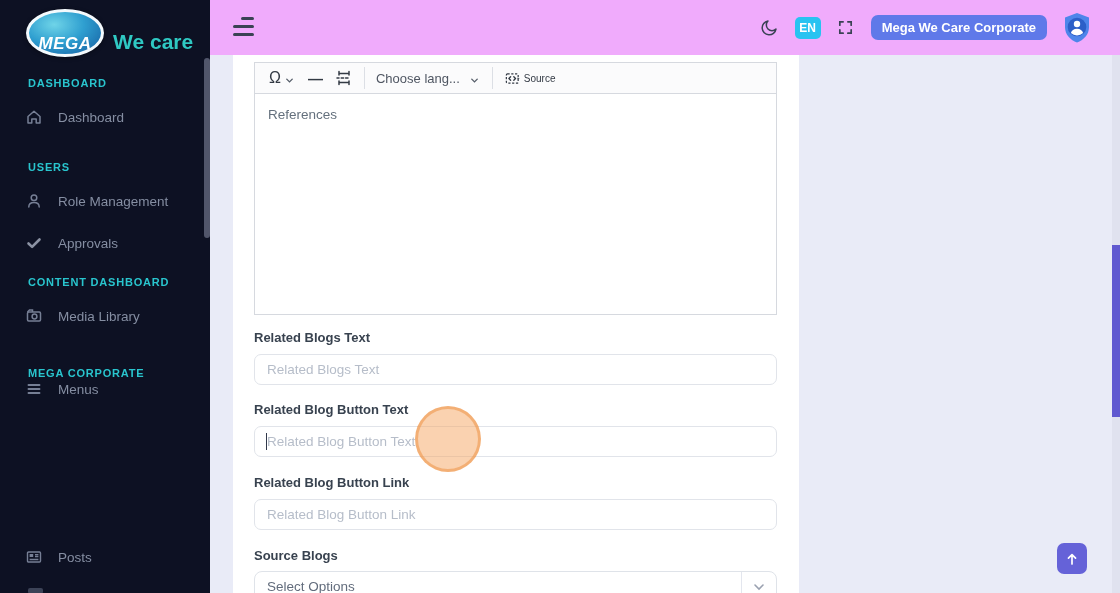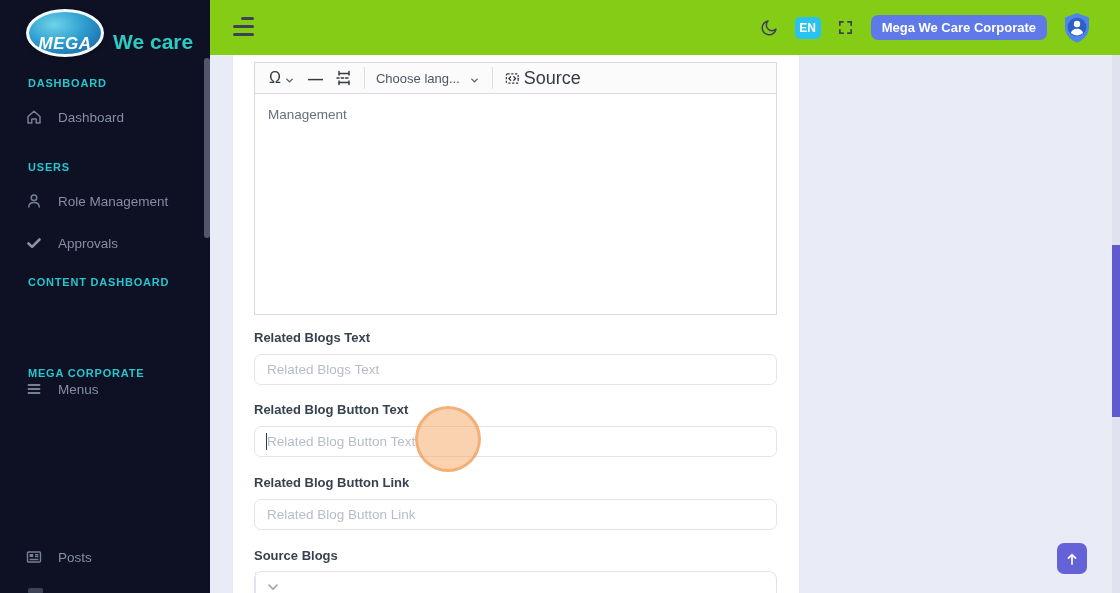--- a/index.html
+++ b/index.html
@@ -13,21 +13,21 @@
   .logo-tagline { color:#2fc9c3; font-size:21px; font-weight:bold;margin-top:18px; }
   .sb-scroll-thumb { position:absolute; left:204px; top:58px; width:6px; height:180px; background:#51566b; border-radius:3px; z-index:6; }
   .sb-section-label { position:absolute; left:28px; color:#29c5ce; font-size:11px; font-weight:bold; letter-spacing:.8px; }
   .sb-item { position:absolute; left:0; width:210px; height:26px; display:flex; align-items:center; padding-left:25px; cursor:pointer; }
   .sb-item .ic { width:18px; height:18px; color:#767f95; flex:0 0 18px; display:flex; align-items:center; justify-content:center; }
   .sb-item .lbl { color:#858ea2; font-size:13.5px; margin-left:15px; flex:1; }
   .sb-item .chev { width:14px; height:14px; color:#6e7589; margin-right:22px; }
   .sb-partial { position:absolute; left:28px; top:588px; width:15px; height:6px; border-radius:2px; background:#3c4357; }
 
   
-  #topbar { position:absolute; left:210px; top:0; width:910px; height:55px; background:#84cc16; z-index:4; }
+  #topbar { position:absolute; left:210px; top:0; width:910px; height:55px; background:#f0abfc; z-index:4; }
   .hamburger { position:absolute; left:23px; top:17px; width:21px; height:20px; cursor:pointer; }
   .hamburger i { display:block; height:3px; border-radius:2px; background:#3a4254; margin-bottom:5px; }
   .hamburger i.short { width:13px; margin-left:8px; }
   .hamburger i.full { width:21px; }
   .tb-right { position:absolute; right:28px; top:0; height:55px; display:flex; align-items:center; gap:15px; }
   .tb-icon { width:20px; height:20px; color:#3a4254; display:flex; align-items:center; justify-content:center; cursor:pointer; }
   .lang-badge { min-width:26px; height:22px; border-radius:5px; background:#28c3f1; color:#fff; font-size:12px; font-weight:bold; display:flex; align-items:center; justify-content:center; padding:0 4px; cursor:pointer; }
   .workspace-btn { height:25px; border-radius:7px; background:#5f79e9; color:#fff; font-size:13px; font-weight:bold; border:none; padding:0 11px; display:flex; align-items:center; cursor:pointer; font-family:"Liberation Sans", sans-serif; }
   .avatar { width:30px; height:32px; cursor:pointer; }
 
@@ -36,21 +36,21 @@
   #card { position:absolute; left:233px; top:55px; width:566px; height:538px; background:#ffffff; }
 
   
   .editor { position:absolute; left:254px; top:62px; width:523px; border:1px solid #d6d9df; background:#fff; z-index:2;}
   .ed-toolbar { height:31px; background:#fbfbfc; border-bottom:1px solid #d6d9df; display:flex; align-items:center; padding:0 8px; color:#333; }
   .ed-btn { display:flex; align-items:center; gap:3px; padding:0 6px; height:26px; cursor:pointer; color:#333a44; }
   .ed-omega { font-size:16px; line-height:1; }
   .ed-dash { font-size:15px; font-weight:bold; color:#333a44; }
   .ed-sep { width:1px; height:22px; background:#dcdfe5; margin:0 5px; }
   .ed-lang { font-size:13px; color:#4f5662; }
-  .ed-src-label { font-size:18px; color:#333a44; }
+  .ed-src-label { font-size:10px; color:#333a44; }
   .chev-sm { width:12px; height:12px; color:#555d69; }
   .ed-content { height:220px; padding:13px; }
   .ed-text { font-size:13.5px; color:#64707d; }
 
   
   .f-label { position:absolute; left:254px; font-size:13px; font-weight:bold; color:#38424f; }
   .f-input { position:absolute; left:254px; width:523px; height:31px; border:1px solid #e1e4ea; border-radius:7px; background:#fff; font-size:13.5px; color:#3b4553; padding:0 12px; font-family:"Liberation Sans", sans-serif; outline:none; }
   .f-input::placeholder { color:#b6bdc9; opacity:1; }
   .f-select { position:absolute; left:254px; width:523px; height:31px; border:1px solid #dfe3e9; border-radius:8px; background:#fff; display:flex; align-items:center; cursor:pointer; }
   .f-select .val { font-size:13.5px; color:#626c7c; padding-left:12px; flex:1; }
@@ -98,20 +98,30 @@
   <div class="sb-item" style="top:230px">
     <span class="ic">
       <svg viewBox="0 0 18 18" width="18" height="18" fill="none" stroke="#8b92a3" stroke-width="2.6" stroke-linecap="round" stroke-linejoin="round">
           <path d="M3.5 9.5 l3.6 3.4 L14.5 5.5"></path>
         </svg>
     </span>
     <span class="lbl">Approvals</span>
   </div>
 
   <div class="sb-section-label" style="top:276px">CONTENT DASHBOARD</div>
+  <div class="sb-item" style="top:303px">
+    <span class="ic">
+      <svg viewBox="0 0 18 18" width="18" height="18" fill="none" stroke="currentColor" stroke-width="1.5">
+          <rect x="2.5" y="5" width="13" height="9" rx="1.2"></rect>
+          <circle cx="9.5" cy="9.5" r="2.4"></circle>
+          <path d="M2.5 5 l2-2 h3 v2"></path>
+        </svg>
+    </span>
+    <span class="lbl">Media Library</span>
+  </div>
 
   <div class="sb-section-label" style="top:367px">MEGA CORPORATE</div>
   <div class="sb-item" style="top:376px">
     <span class="ic">
       <svg viewBox="0 0 18 18" width="18" height="18" fill="none" stroke="currentColor" stroke-width="1.9" stroke-linecap="round">
           <path d="M3.5 5 h11 M3.5 9 h11 M3.5 13 h11"></path>
         </svg>
     </span>
     <span class="lbl">Menus</span>
   </div>
@@ -195,36 +205,37 @@
     <span class="ed-btn">
       <svg viewBox="0 0 18 18" width="17" height="17" fill="none" stroke="#333a44" stroke-width="1.3">
         <rect x="2.5" y="4" width="12.5" height="10" rx="1.2" stroke-dasharray="2.3 1.7"></rect>
         <path d="M7 7.2 L5.2 9 l1.8 1.8 M10.4 7.2 L12.2 9 l-1.8 1.8" stroke-width="1.4" stroke-linecap="round" stroke-linejoin="round"></path>
         <path d="M14.2 8.2 l2.6 0.8 -2.6 0.8 z" fill="#333a44" stroke="none"></path>
       </svg>
       <span class="ed-src-label">Source</span>
     </span>
   </div>
   <div class="ed-content">
-    <div class="ed-text">Management</div>
+    <div class="ed-text">References</div>
   </div>
 </div>
 
 <div class="f-label" style="top:330px">Related Blogs Text</div>
 <input class="f-input" style="top: 354px;" placeholder="Related Blogs Text">
 
 <div class="f-label" style="top:402px">Related Blog Button Text</div>
 <input class="f-input" style="top: 426px;" placeholder="Related Blog Button Text">
 <div class="caret"></div>
 
 <div class="f-label" style="top:475px">Related Blog Button Link</div>
 <input class="f-input" style="top: 499px;" placeholder="Related Blog Button Link">
 
 <div class="f-label" style="top:548px">Source Blogs</div>
 <div class="f-select" style="top:571px">
+  <span class="val">Select Options</span>
   <span class="sep"></span>
   <span class="chev">
     <svg viewBox="0 0 16 16" width="16" height="16" fill="none" stroke="currentColor" stroke-width="1.6" stroke-linecap="round">
         <path d="M4 6 l4 4 4-4"></path>
       </svg>
   </span>
 </div>
 
 <div class="click-circle"></div>
 

